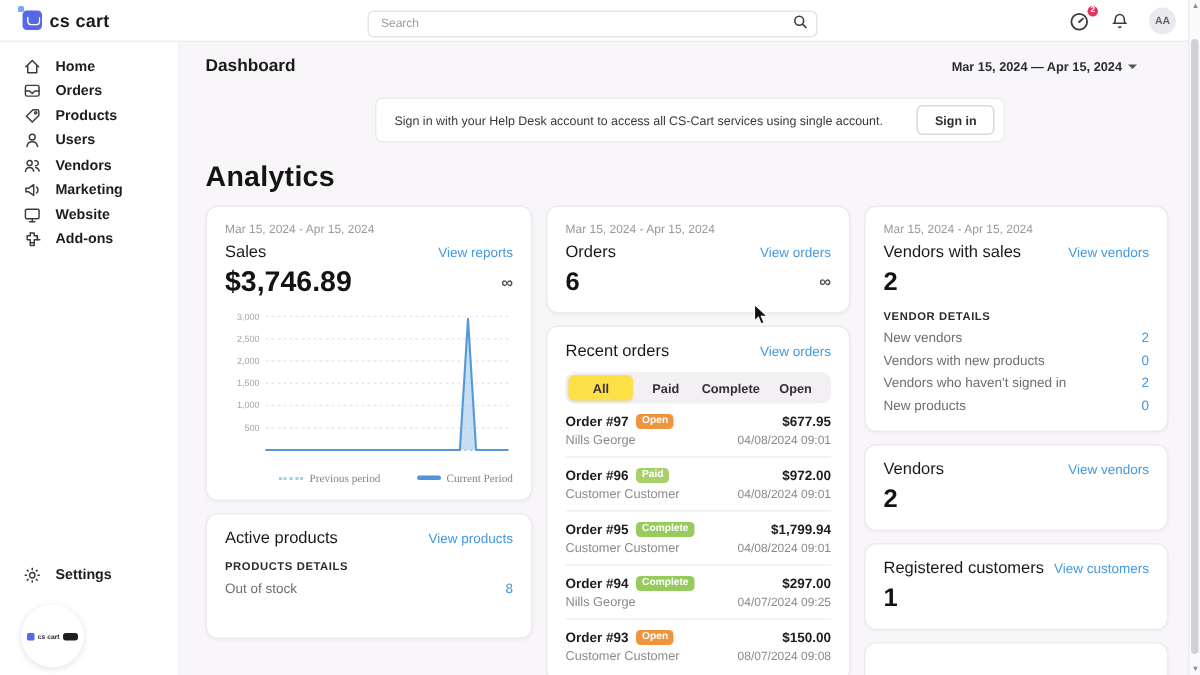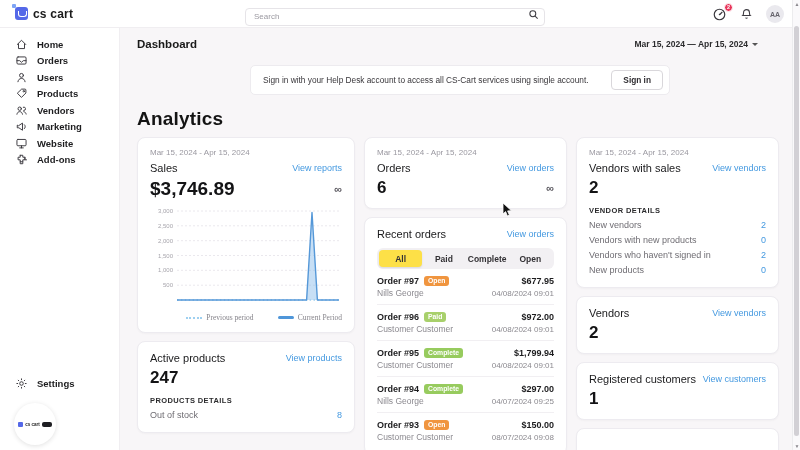--- a/index.html
+++ b/index.html
@@ -168,34 +168,34 @@
           <svg class="ic" width="13" height="13" viewBox="0 0 16 16" fill="none" stroke="#3c3a40" stroke-width="1.2" stroke-linejoin="round" stroke-linecap="round">
             <rect x="2.4" y="3.6" width="11.2" height="8.8" rx="1.4"></rect>
             <path d="M2.4 8.2h3.4l2.2 2 2.2-2h3.4"></path>
           </svg>
         </span>
         <span>Orders</span>
       </div>
       <div class="nav-item">
         <span class="nicon">
           <svg class="ic" width="13" height="13" viewBox="0 0 16 16" fill="none" stroke="#3c3a40" stroke-width="1.2" stroke-linejoin="round" stroke-linecap="round">
+            <path d="M8.6 2.6h3.6a1.2 1.2 0 0 1 1.2 1.2v3.6L8 12.8 3.2 8z"></path>
+            <circle cx="10.8" cy="5.2" r="0.9"></circle>
+          </svg>
+        </span>
+        <span>Products</span>
+      </div>
+      <div class="nav-item">
+        <span class="nicon">
+          <svg class="ic" width="13" height="13" viewBox="0 0 16 16" fill="none" stroke="#3c3a40" stroke-width="1.2" stroke-linejoin="round" stroke-linecap="round">
             <circle cx="8" cy="5.4" r="2.4"></circle>
             <path d="M3.6 13.2c.5-2.6 2-4 4.4-4s3.9 1.4 4.4 4"></path>
           </svg>
         </span>
         <span>Users</span>
-      </div>
-      <div class="nav-item">
-        <span class="nicon">
-          <svg class="ic" width="13" height="13" viewBox="0 0 16 16" fill="none" stroke="#3c3a40" stroke-width="1.2" stroke-linejoin="round" stroke-linecap="round">
-            <path d="M8.6 2.6h3.6a1.2 1.2 0 0 1 1.2 1.2v3.6L8 12.8 3.2 8z"></path>
-            <circle cx="10.8" cy="5.2" r="0.9"></circle>
-          </svg>
-        </span>
-        <span>Products</span>
       </div>
       <div class="nav-item">
         <span class="nicon">
           <svg class="ic" width="13" height="13" viewBox="0 0 16 16" fill="none" stroke="#3c3a40" stroke-width="1.2" stroke-linejoin="round" stroke-linecap="round">
             <circle cx="5.8" cy="5.8" r="2.1"></circle>
             <path d="M2.4 12.6c.4-2 1.6-3.2 3.4-3.2s3 1.2 3.4 3.2"></path>
             <path d="M10.2 3.9a2.1 2.1 0 1 1 .6 4.1"></path>
             <path d="M10.8 9.4c1.6.3 2.6 1.4 2.9 3"></path>
           </svg>
         </span>
@@ -302,23 +302,20 @@
             <span>Current Period</span>
           </span>
         </div>
       </div>
 
       <div class="card" style="min-height:84px;">
         <div class="card-head">
           <span class="card-title">Active products</span>
           <a class="card-link">View products</a>
         </div>
-        <div class="value-row">
-          <span class="big-value">247</span>
-        </div>
         <div class="section-caps">PRODUCTS DETAILS</div>
         <div>
 
         <div class="detail-row">
               <span class="detail-label">Out of stock</span>
               <span class="detail-value">8</span>
             </div>
           </div>
       </div>
     </div>

